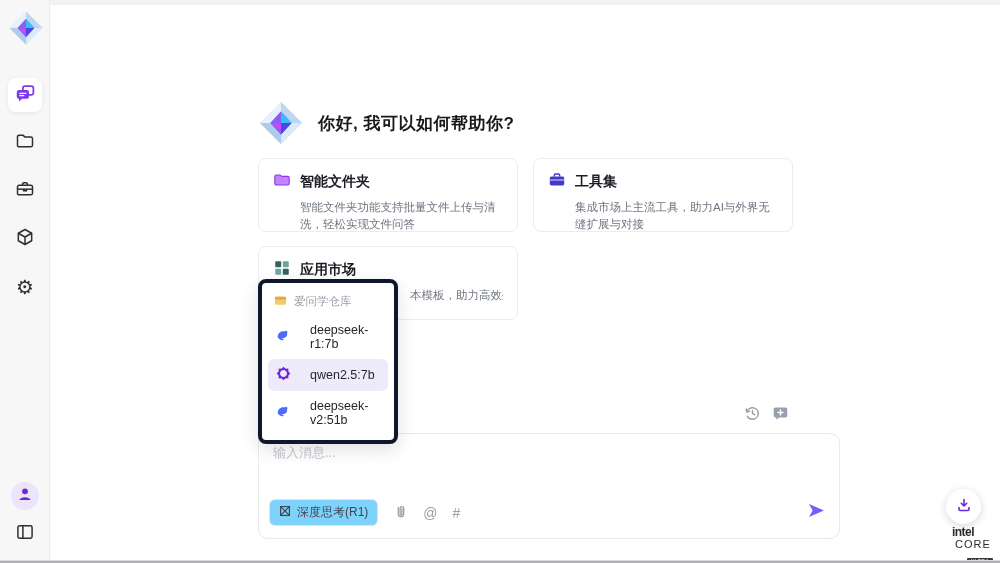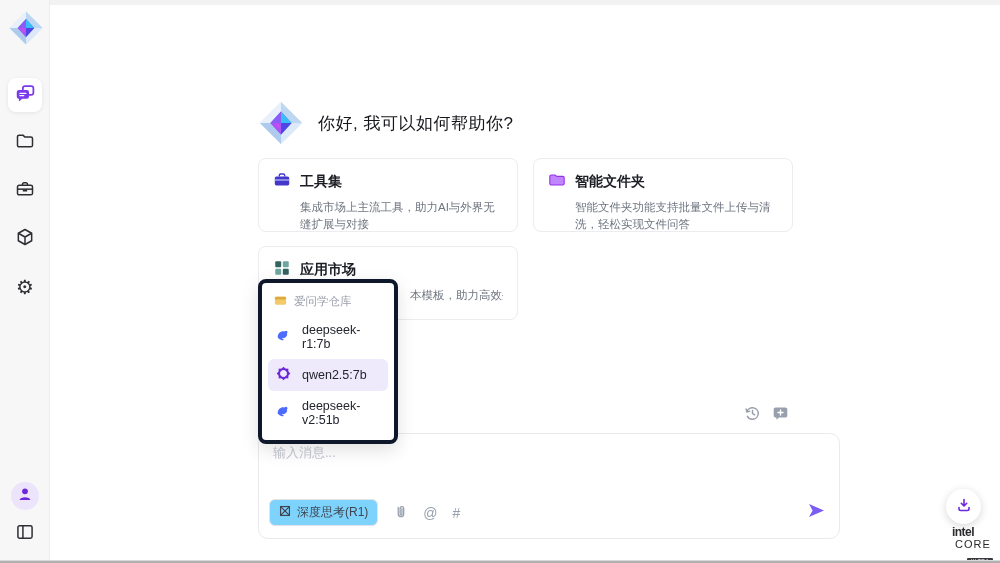--- a/index.html
+++ b/index.html
@@ -17,33 +17,33 @@
   .nav-btn { width:34px; height:34px; border-radius:8px; display:flex; align-items:center; justify-content:center; cursor:pointer; }
   .nav-btn.active { background:#fff; box-shadow:0 1px 4px rgba(0,0,0,.08); }
   .gear-glyph { font-size:20px; color:#2f2f33; line-height:1; }
   .side-bottom { position:absolute; left:0; bottom:14px; width:50px; display:flex; flex-direction:column; align-items:center; gap:12px; }
   .avatar-wrap { width:28px; height:28px; border-radius:50%; background:#ece4fb; display:flex; align-items:center; justify-content:center; cursor:pointer; }
 
   
   .main { position:absolute; left:258px; top:0; width:537px; height:563px; }
   .greeting { position:absolute; top:100px; left:0; display:flex; align-items:center; gap:14px; }
   .greeting-logo { width:46px; height:46px; }
-  .greeting-text { font-size:17px; font-weight:normal; color:#17181c; letter-spacing:.5px; }
+  .greeting-text { font-size:17px; font-weight:bold; color:#17181c; letter-spacing:.5px; }
 
   .cards { position:absolute; top:158px; left:0; display:grid; grid-template-columns:260px 260px; column-gap:15px; row-gap:14px; }
   .card { width:260px; height:74px; background:#fff; border:1px solid #ececf0; border-radius:8px; padding:12px 14px; cursor:pointer; }
   .card-head { display:flex; align-items:center; gap:9px; }
   .card-title { font-size:14px; font-weight:bold; color:#1c1e24; }
   .card-desc { margin-top:6px; margin-left:27px; font-size:11.5px; color:#6f7680; line-height:1.45; }
   .card-desc.indent { margin-left:137px; white-space:nowrap; overflow:hidden; }
 
   
   .dropdown { position:absolute; left:258px; top:279px; width:140px; background:#fff; border:4px solid #0f172a; border-radius:8px; box-shadow:0 6px 18px rgba(0,0,0,.12); padding:5px 4px; z-index:40; }
   .dd-header { display:flex; align-items:center; gap:7px; padding:6px 8px; font-size:11.5px; color:#9aa0aa; }
-  .dd-item { display:flex; align-items:center; gap:11px; padding:7px 8px; margin:1px 2px; border-radius:6px; font-size:12.5px; color:#23262e; cursor:pointer; }
+  .dd-item { display:flex; align-items:center; gap:19px; padding:7px 8px; margin:1px 2px; border-radius:6px; font-size:12.5px; color:#23262e; cursor:pointer; }
   .dd-item.selected { background:#efe9fc; }
 
   
   .selector-row { position:absolute; top:400px; left:0; width:537px; height:28px; }
   .selector-pill { display:inline-flex; align-items:center; gap:7px; background:#f2f2f5; border-radius:6px; padding:6px 10px; font-size:12.5px; color:#2d313a; cursor:pointer; }
   .row-icons { position:absolute; right:6px; top:5px; display:flex; gap:11px; align-items:center; }
   .row-icons > span { cursor:pointer; display:flex; }
 
   
   .input-box { position:absolute; top:433px; left:0; width:582px; height:106px; border:1px solid #e9e9ee; border-radius:10px; background:#fff; }
@@ -164,40 +164,40 @@
         </svg>
       </div>
       <div class="greeting-text">你好, 我可以如何帮助你?</div>
     </div>
 
     <div class="cards">
       <div class="card">
         <div class="card-head">
           <span>
             <svg viewBox="0 0 20 20" width="18" height="18">
+              <path d="M2 6a1.6 1.6 0 011.6-1.6h4L9.8 6h6.6A1.6 1.6 0 0118 7.6V14a1.6 1.6 0 01-1.6 1.6H3.6A1.6 1.6 0 012 14V6z" fill="#c084fc" stroke="#9333ea" stroke-width="1.2" stroke-linejoin="round"></path>
+            </svg>
+          </span>
+          <span class="card-title">智能文件夹</span>
+        </div>
+        <div class="card-desc">智能文件夹功能支持批量文件上传与清洗，轻松实现文件问答</div>
+      </div>
+
+      <div class="card">
+        <div class="card-head">
+          <span>
+            <svg viewBox="0 0 20 20" width="18" height="18">
               <rect x="2" y="6" width="16" height="10" rx="1.8" fill="#4338ca"></rect>
               <path d="M7 6V5a1.6 1.6 0 011.6-1.6h2.8A1.6 1.6 0 0113 5v1" fill="none" stroke="#4338ca" stroke-width="1.6"></path>
               <path d="M2 10h16" stroke="#c7d2fe" stroke-width="1.2"></path>
             </svg>
           </span>
           <span class="card-title">工具集</span>
         </div>
         <div class="card-desc">集成市场上主流工具，助力AI与外界无缝扩展与对接</div>
-      </div>
-
-      <div class="card">
-        <div class="card-head">
-          <span>
-            <svg viewBox="0 0 20 20" width="18" height="18">
-              <path d="M2 6a1.6 1.6 0 011.6-1.6h4L9.8 6h6.6A1.6 1.6 0 0118 7.6V14a1.6 1.6 0 01-1.6 1.6H3.6A1.6 1.6 0 012 14V6z" fill="#c084fc" stroke="#9333ea" stroke-width="1.2" stroke-linejoin="round"></path>
-            </svg>
-          </span>
-          <span class="card-title">智能文件夹</span>
-        </div>
-        <div class="card-desc">智能文件夹功能支持批量文件上传与清洗，轻松实现文件问答</div>
       </div>
 
       <div class="card">
         <div class="card-head">
           <span>
             <svg viewBox="0 0 20 20" width="18" height="18">
               <rect x="2.5" y="2.5" width="6.6" height="6.6" rx="1" fill="#33635f"></rect>
               <rect x="10.9" y="2.5" width="6.6" height="6.6" rx="1" fill="#6ea59e"></rect>
               <rect x="2.5" y="10.9" width="6.6" height="6.6" rx="1" fill="#6ea59e"></rect>
               <rect x="10.9" y="10.9" width="6.6" height="6.6" rx="1" fill="#33635f"></rect>

